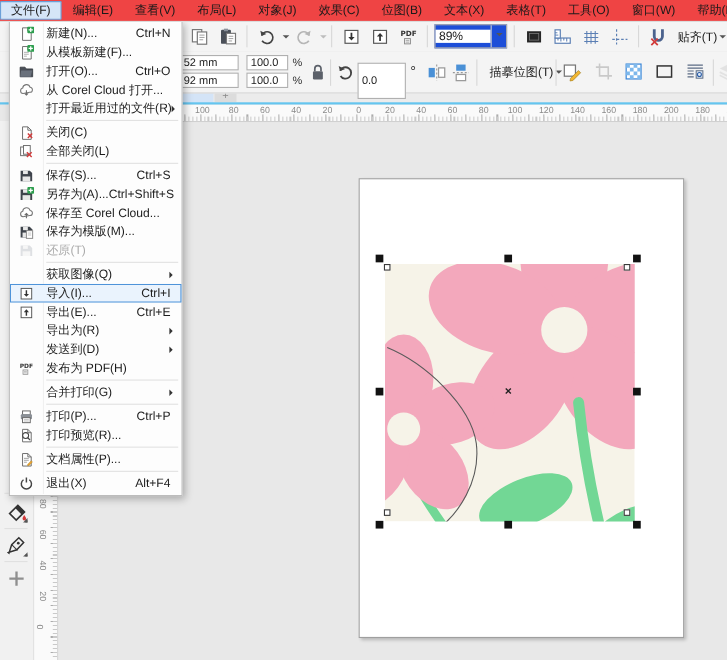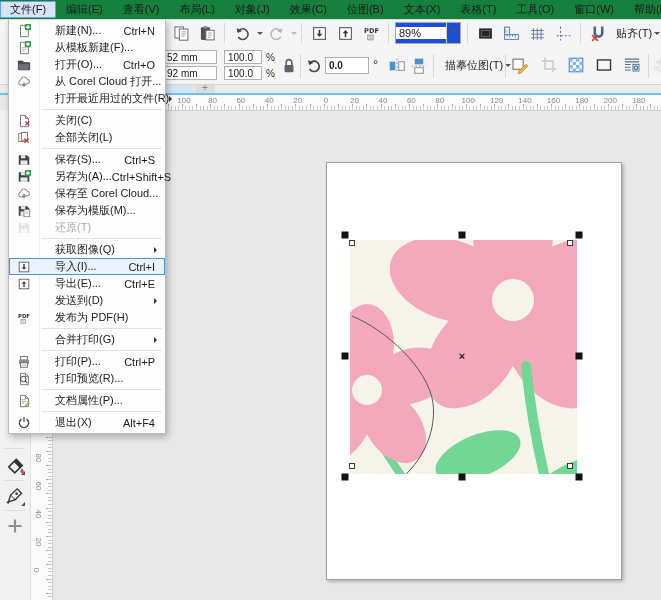--- a/index.html
+++ b/index.html
@@ -1,19 +1,19 @@
 <!DOCTYPE html>
 <html><head>
 <meta charset="utf-8">
 <style>
   html,body{margin:0;padding:0;width:661px;height:600px;overflow:hidden;
     font-family:"Liberation Sans","DejaVu Sans",sans-serif;background:#e8e8e8;}
   .app{position:absolute;inset:0;width:661px;height:600px;}
   
-  #menubar{position:absolute;left:0;top:0;right:0;height:19px;background:#15803d;
+  #menubar{position:absolute;left:0;top:0;right:0;height:19px;background:#ef4444;
     border-bottom:1px solid #dcdcdc;display:flex;align-items:stretch;z-index:60;font-size:11px;color:#1a1a1a;}
   .mb-item{padding:0 9px;display:flex;align-items:center;margin:1px 0;border:1px solid transparent;border-radius:1px;cursor:default;white-space:nowrap;}
   .mb-item.active{background:#d5e5f7;border-color:#6ba0d8;}
   
   #toolbar1{position:absolute;left:0;top:19px;right:0;height:28px;background:#f4f4f4;border-bottom:1px solid #e2e2e2;z-index:10;}
   #tb1-row{position:absolute;left:168px;top:0;right:0;height:100%;display:flex;align-items:center;}
   .tb-btn{width:24px;height:24px;display:flex;align-items:center;justify-content:center;margin:0 1px;flex:0 0 auto;}
   .tb-btn svg{width:17px;height:17px;}
   .tb-btn.disabled{opacity:.35;}
   .tb-sep{width:1px;height:20px;background:#d8d8d8;margin:0 4px;flex:0 0 auto;}
@@ -66,21 +66,21 @@
   .handle{position:absolute;width:7px;height:7px;background:#121212;transform:translate(-50%,-50%);z-index:8;}
   .node{position:absolute;width:6px;height:6px;background:#fff;border:1px solid #3a3a3a;box-sizing:border-box;transform:translate(-50%,-50%);z-index:7;}
   .center-x{position:absolute;left:410px;top:246px;transform:translate(-50%,-50%);font-size:11px;font-weight:bold;color:#222;z-index:8;}
   
   #file-menu{position:absolute;left:8px;top:19px;width:158px;background:#fdfdfd;border:1px solid #bcbcbc;
     box-shadow:2px 3px 7px rgba(0,0,0,.28);z-index:50;padding:2px 0;box-sizing:border-box;}
   #file-menu:before{content:'';position:absolute;left:30px;top:1px;bottom:1px;width:1px;background:#f0f0f0;}
   .fm-item{height:17px;display:flex;align-items:center;position:relative;font-size:11px;color:#1c1c1c;padding-right:3px;cursor:default;white-space:nowrap;}
   .fm-icon{flex:0 0 30px;display:flex;align-items:center;justify-content:center;}
   .fm-icon svg{width:14px;height:14px;}
-  .fm-label{margin-left:16px;text-align:center;}
+  .fm-label{margin-left:3px;text-align:center;}
   .fm-short{margin-left:auto;padding-right:7px;}
   .fm-arrow{margin-left:auto;margin-right:5px;width:0;height:0;border:3.5px solid transparent;border-left-color:#333;border-right:none;}
   .fm-item.highlight{background:#eaf3fd;box-shadow:inset 0 0 0 1px #4e93d9;}
   .fm-item.disabled{color:#ababab;}
   .fm-item.disabled .fm-icon{opacity:.45;}
   .fm-sep{height:5px;position:relative;}
   .fm-sep:after{content:'';position:absolute;left:33px;right:3px;top:2px;height:1px;background:#e2e2e2;}
 </style>
 </head>
 <body>
@@ -212,21 +212,21 @@
     <span class="pb-label" style="left:266px;top:21px">%</span>
     <span class="pb-icon" style="left:280px;top:10px"><svg viewBox="0 0 16 16">
           <rect x="4" y="7" width="8" height="6.5" rx="1" fill="#5c616a"></rect>
           <path d="M5.5 7V4.8a2.5 2.5 0 0 1 5 0V7" fill="none" stroke="#5c616a" stroke-width="1.4"></path>
         </svg></span>
     <span class="pb-sep" style="left:300px"></span>
     <span class="pb-icon" style="left:305px;top:10px"><svg viewBox="0 0 16 16">
           <path d="M3.8 6.5a4.6 4.6 0 1 1 .3 4.2" fill="none" stroke="#444" stroke-width="1.5"></path>
           <path d="M2.6 2.6l1 4.2 4-1.5z" fill="#444"></path>
         </svg></span>
-    <input style="left: 325px; top: 10px; width: 44px; height: 17px; font-weight: bold;" value="0.0">
+    <input style="left: 325px; top: 10px; width: 44px; height: 33px;" value="0.0">
     <span class="pb-label" style="left:373px;top:10px;font-size:13px">°</span>
     <span class="pb-icon" style="left:388px;top:10px"><svg viewBox="0 0 16 16">
           <rect x="1.5" y="4.2" width="5" height="7.6" fill="#4a90d6"></rect>
           <rect x="9.5" y="4.2" width="5" height="7.6" fill="#fff" stroke="#999"></rect>
           <path d="M8 1.5v13" stroke="#999" stroke-width=".9" stroke-dasharray="1.6 1.6"></path>
         </svg></span>
     <span class="pb-icon" style="left:410px;top:10px"><svg viewBox="0 0 16 16">
           <rect x="4.2" y="1.5" width="7.6" height="5" fill="#4a90d6"></rect>
           <rect x="4.2" y="9.5" width="7.6" height="5" fill="#fff" stroke="#999"></rect>
           <path d="M1.5 8h13" stroke="#999" stroke-width=".9" stroke-dasharray="1.6 1.6"></path>
@@ -516,20 +516,25 @@
             <rect x="2.5" y="2.5" width="11" height="11" fill="#fff" stroke="#555"></rect>
             <path d="M8 11.5V7.3" stroke="#333" stroke-width="1.5"></path>
             <path d="M5.3 7.8L8 4.8l2.7 3z" fill="#333"></path>
           </svg>
         </span>
         <span class="fm-label">导出(E)...</span>
         <span class="fm-short">Ctrl+E</span>
       </div>
       <div class="fm-item">
         <span class="fm-icon"></span>
+        <span class="fm-label">导出为(R)</span>
+        <span class="fm-arrow"></span>
+      </div>
+      <div class="fm-item">
+        <span class="fm-icon"></span>
         <span class="fm-label">发送到(D)</span>
         <span class="fm-arrow"></span>
       </div>
       <div class="fm-item">
         <span class="fm-icon">
           <svg viewBox="0 0 16 16">
             <text x="8" y="7.5" font-size="6.2" font-weight="bold" text-anchor="middle" fill="#333" font-family="DejaVu Sans,sans-serif">PDF</text>
             <rect x="4.5" y="9.5" width="5" height="4.5" fill="none" stroke="#888" stroke-width=".8"></rect>
             <path d="M5.5 11h3M5.5 12.5h3" stroke="#888" stroke-width=".6"></path>
           </svg>

